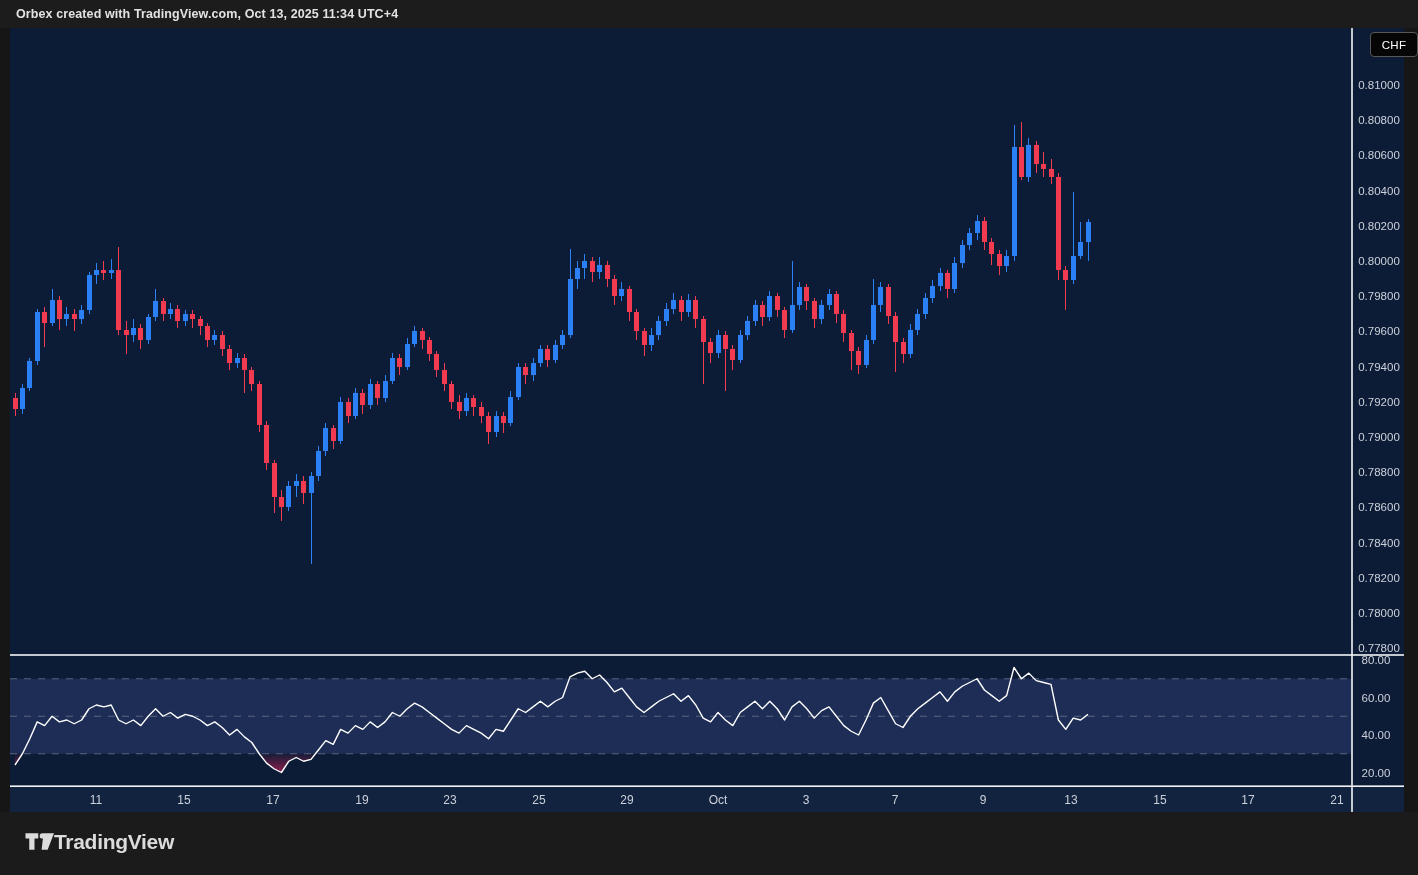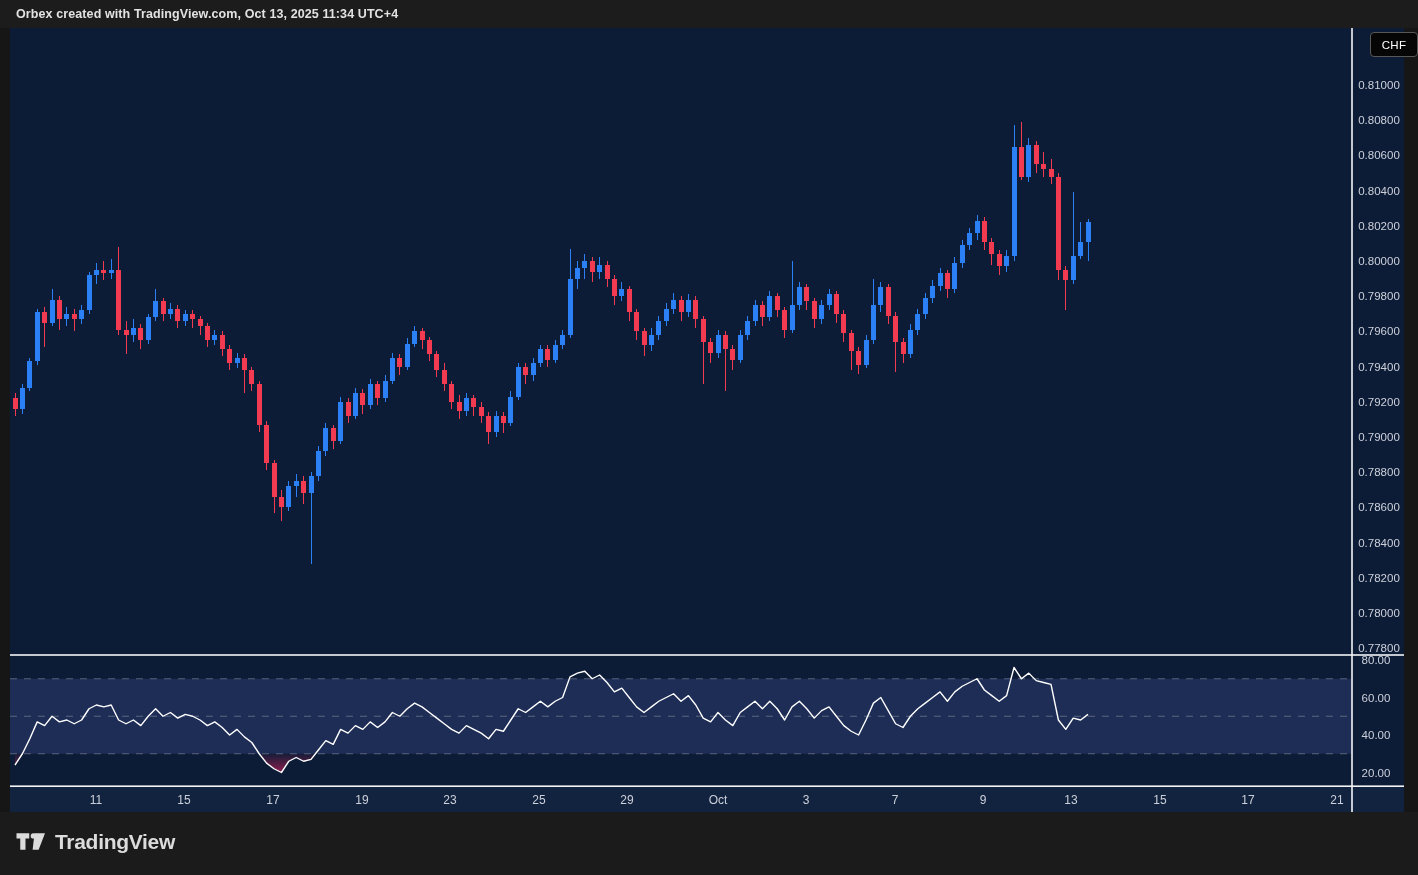--- a/index.html
+++ b/index.html
@@ -7,21 +7,21 @@
   .topbar{position:absolute;left:0;top:0;width:1418px;height:28px;background:#1c1c1c;
     display:flex;align-items:center;}
   .topbar-text{color:#e2e2e2;font-size:12.5px;font-weight:700;padding-left:16px;letter-spacing:.1px;}
   .chart-wrap{position:absolute;left:10px;top:28px;width:1394px;height:784px;background:#0d1c36;
     box-shadow:inset 0 0 0 1px rgba(150,166,198,.16);}
   .chart-wrap svg{display:block;}
   .chf-btn{position:absolute;left:1346px;top:4px;width:46px;height:23px;background:#060606;
     border:1px solid #585858;border-radius:4px;color:#fff;font-size:11.5px;font-weight:400;
     display:flex;align-items:center;justify-content:center;letter-spacing:.3px;margin-left:14px;}
   .footer{position:absolute;left:0;top:812px;width:1418px;height:63px;background:#1b1b1b;}
-  .logo{position:absolute;left:15px;top:16px;display:flex;align-items:center;gap:10px;}
+  .logo{position:absolute;left:24px;top:16px;display:flex;align-items:center;gap:0;}
   .logo-text{color:#dcdcdc;font-size:21px;font-weight:700;letter-spacing:-.3px;}
 </style>
 </head>
 <body>
 
 <div class="topbar">
   <span class="topbar-text">Orbex created with TradingView.com, Oct 13, 2025 11:34 UTC+4</span>
 </div>
 
 <div class="chart-wrap">

